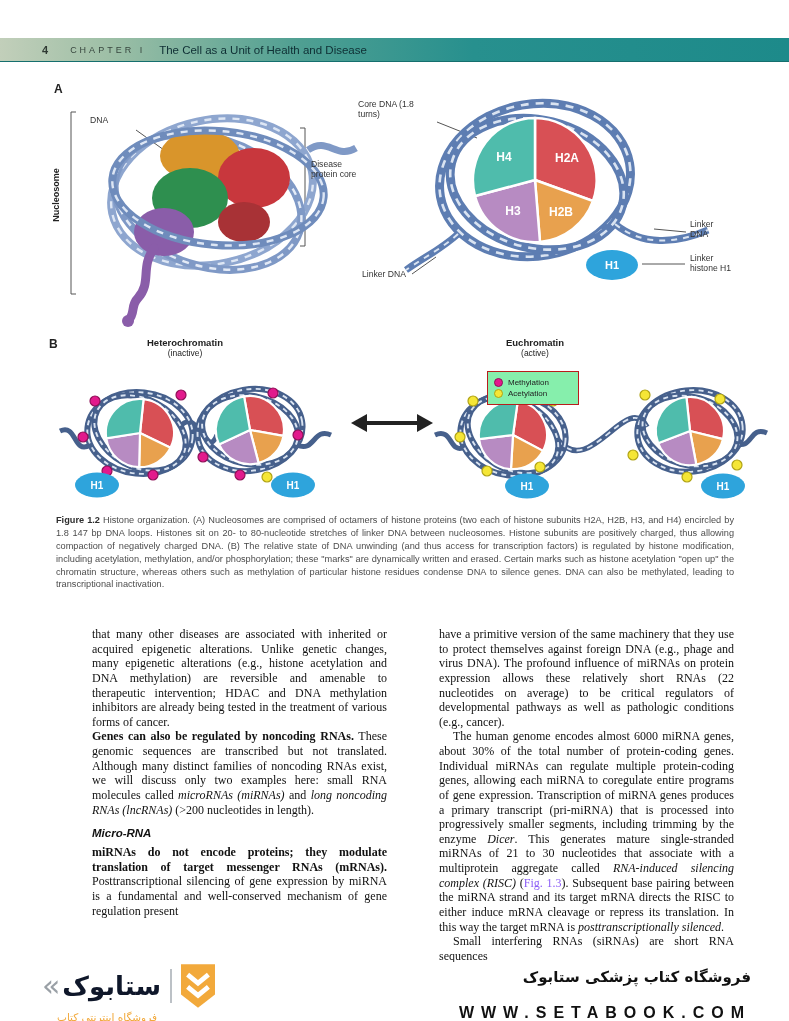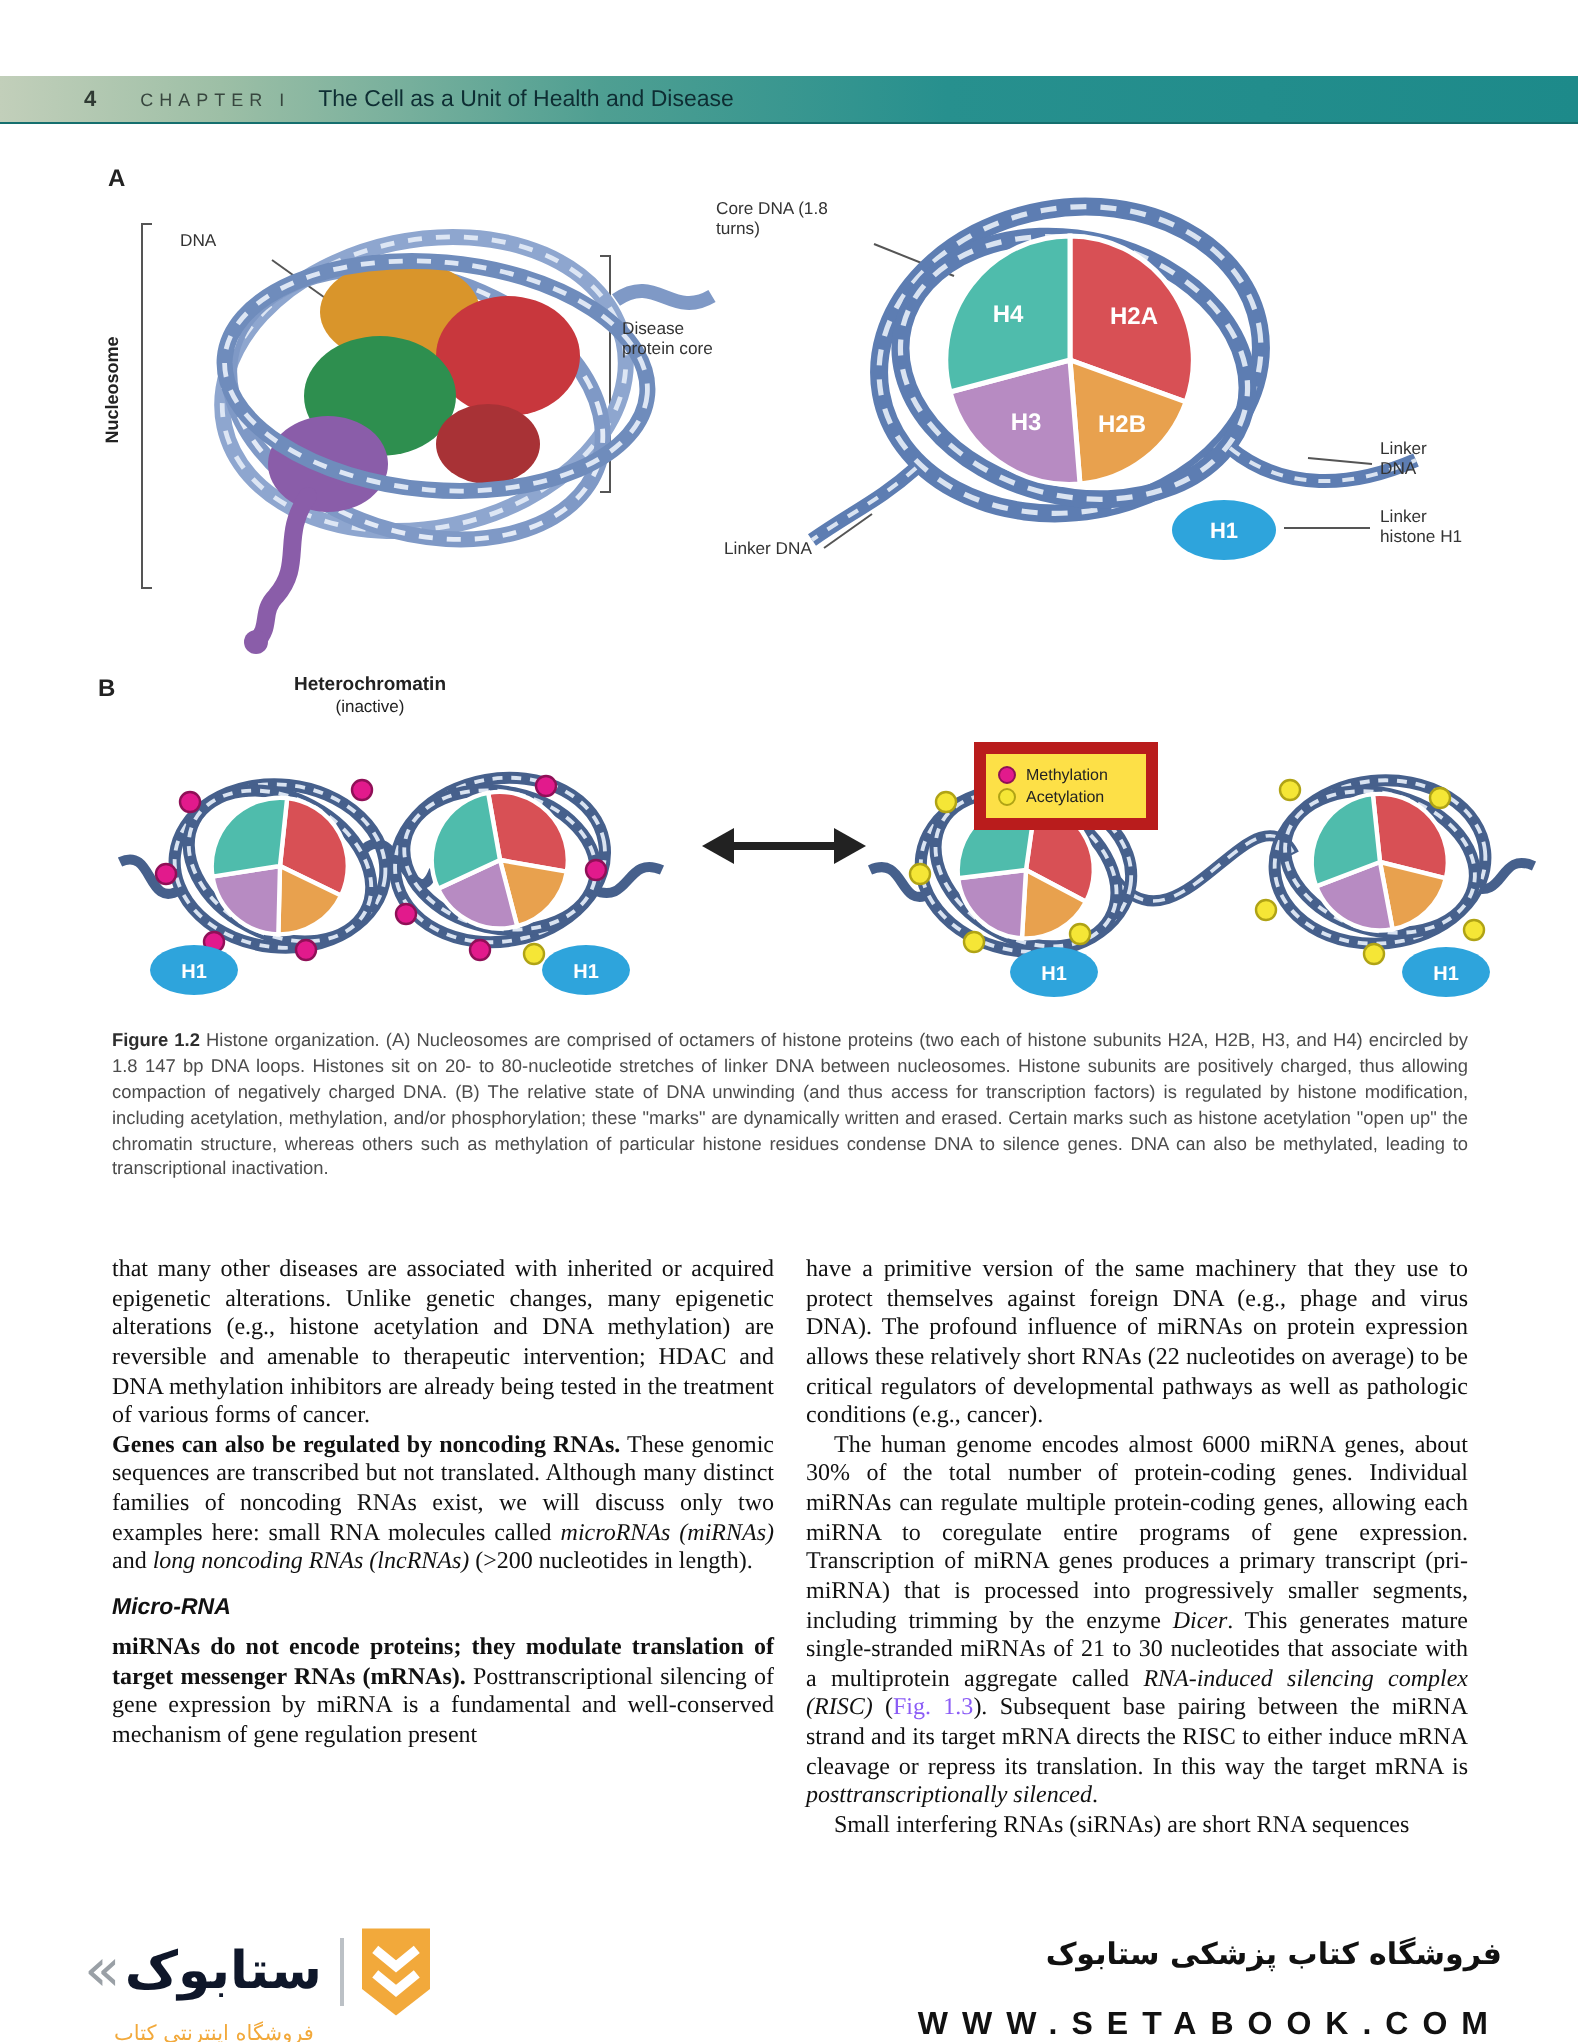--- a/index.html
+++ b/index.html
@@ -32,39 +32,39 @@
   .vert-label {
     position:absolute; left:-32px; top:118px; width:96px; text-align:center;
     transform:rotate(-90deg); font-family:"Liberation Sans", sans-serif;
     font-weight:bold; font-size:9px; color:#222;
   }
   .b-title { position:absolute; font-family:"Liberation Sans", sans-serif; text-align:center; color:#222; }
   .b-title .t { font-weight:bold; font-size:9.5px; display:block; }
   .b-title .s { font-size:8.5px; display:block; }
   .legend {
     position:absolute; left:452px; top:36px; width:92px;
-    border:6px solid #b91c1c; background:#fde047; padding:4px 6px;
+    border:1px solid #b91c1c; background:#86efac; padding:4px 6px;
     font-family:"Liberation Sans", sans-serif; font-size:8px; color:#222;
   }
   .legend-row { display:flex; align-items:center; gap:5px; margin:2px 0; }
   .dot { display:inline-block; width:9px; height:9px; border-radius:50%; flex:0 0 9px; }
   .dot-meth { background:#e21a8c; border:1px solid #8f1057; }
   .dot-acet { background:#f5e636; border:1px solid #b0a315; }
 
   
   .caption {
     position:absolute; top:514px; left:56px; width:678px;
     font-family:"Liberation Sans", sans-serif; font-size:9.2px; line-height:1.4;
     color:#4c4c4c; text-align:justify;
   }
   .caption .cap-label { font-weight:bold; color:#2e2e2e; }
 
   
   .columns { position:absolute; top:627px; left:56px; width:678px; display:flex; gap:16px; }
-  .col { width:331px; font-size:12px; line-height:1.22; color:#111; text-align:justify; }
+  .col { width:331px; font-size:12px; line-height:1.22; color:#111; text-align:justify;margin-left:36px; }
   .col p { margin:0; }
   .indent { text-indent:14px; }
   .lead-bold { font-weight:bold; }
   .ital { font-style:italic; }
   .figref { color:#8b5cf6; cursor:pointer; }
   .sec-heading {
     font-family:"Liberation Sans", sans-serif; font-size:13px; color:#000;
     border-bottom:1px solid #a8a8a8; padding-bottom:4px; margin:13px 0 9px 0;
     text-align:left;
   }
@@ -164,20 +164,24 @@
     <span class="figlabel" style="left:650px; top:182px; width:46px;">Linker histone H1</span>
   </div>
 
   <div class="panelB">
     <span class="panel-label" style="left:14px; top:2px;">B</span>
 
     <div class="b-title" style="left:70px; top:2px; width:160px;">
       <span class="t">Heterochromatin</span>
       <span class="s">(inactive)</span>
     </div>
+    <div class="b-title" style="left:420px; top:2px; width:160px;">
+      <span class="t">Euchromatin</span>
+      <span class="s">(active)</span>
+    </div>
 
     <div class="legend">
       <div class="legend-row">
         <span class="dot dot-meth"></span>
         <span>Methylation</span>
       </div>
       <div class="legend-row">
         <span class="dot dot-acet"></span>
         <span>Acetylation</span>
       </div>

